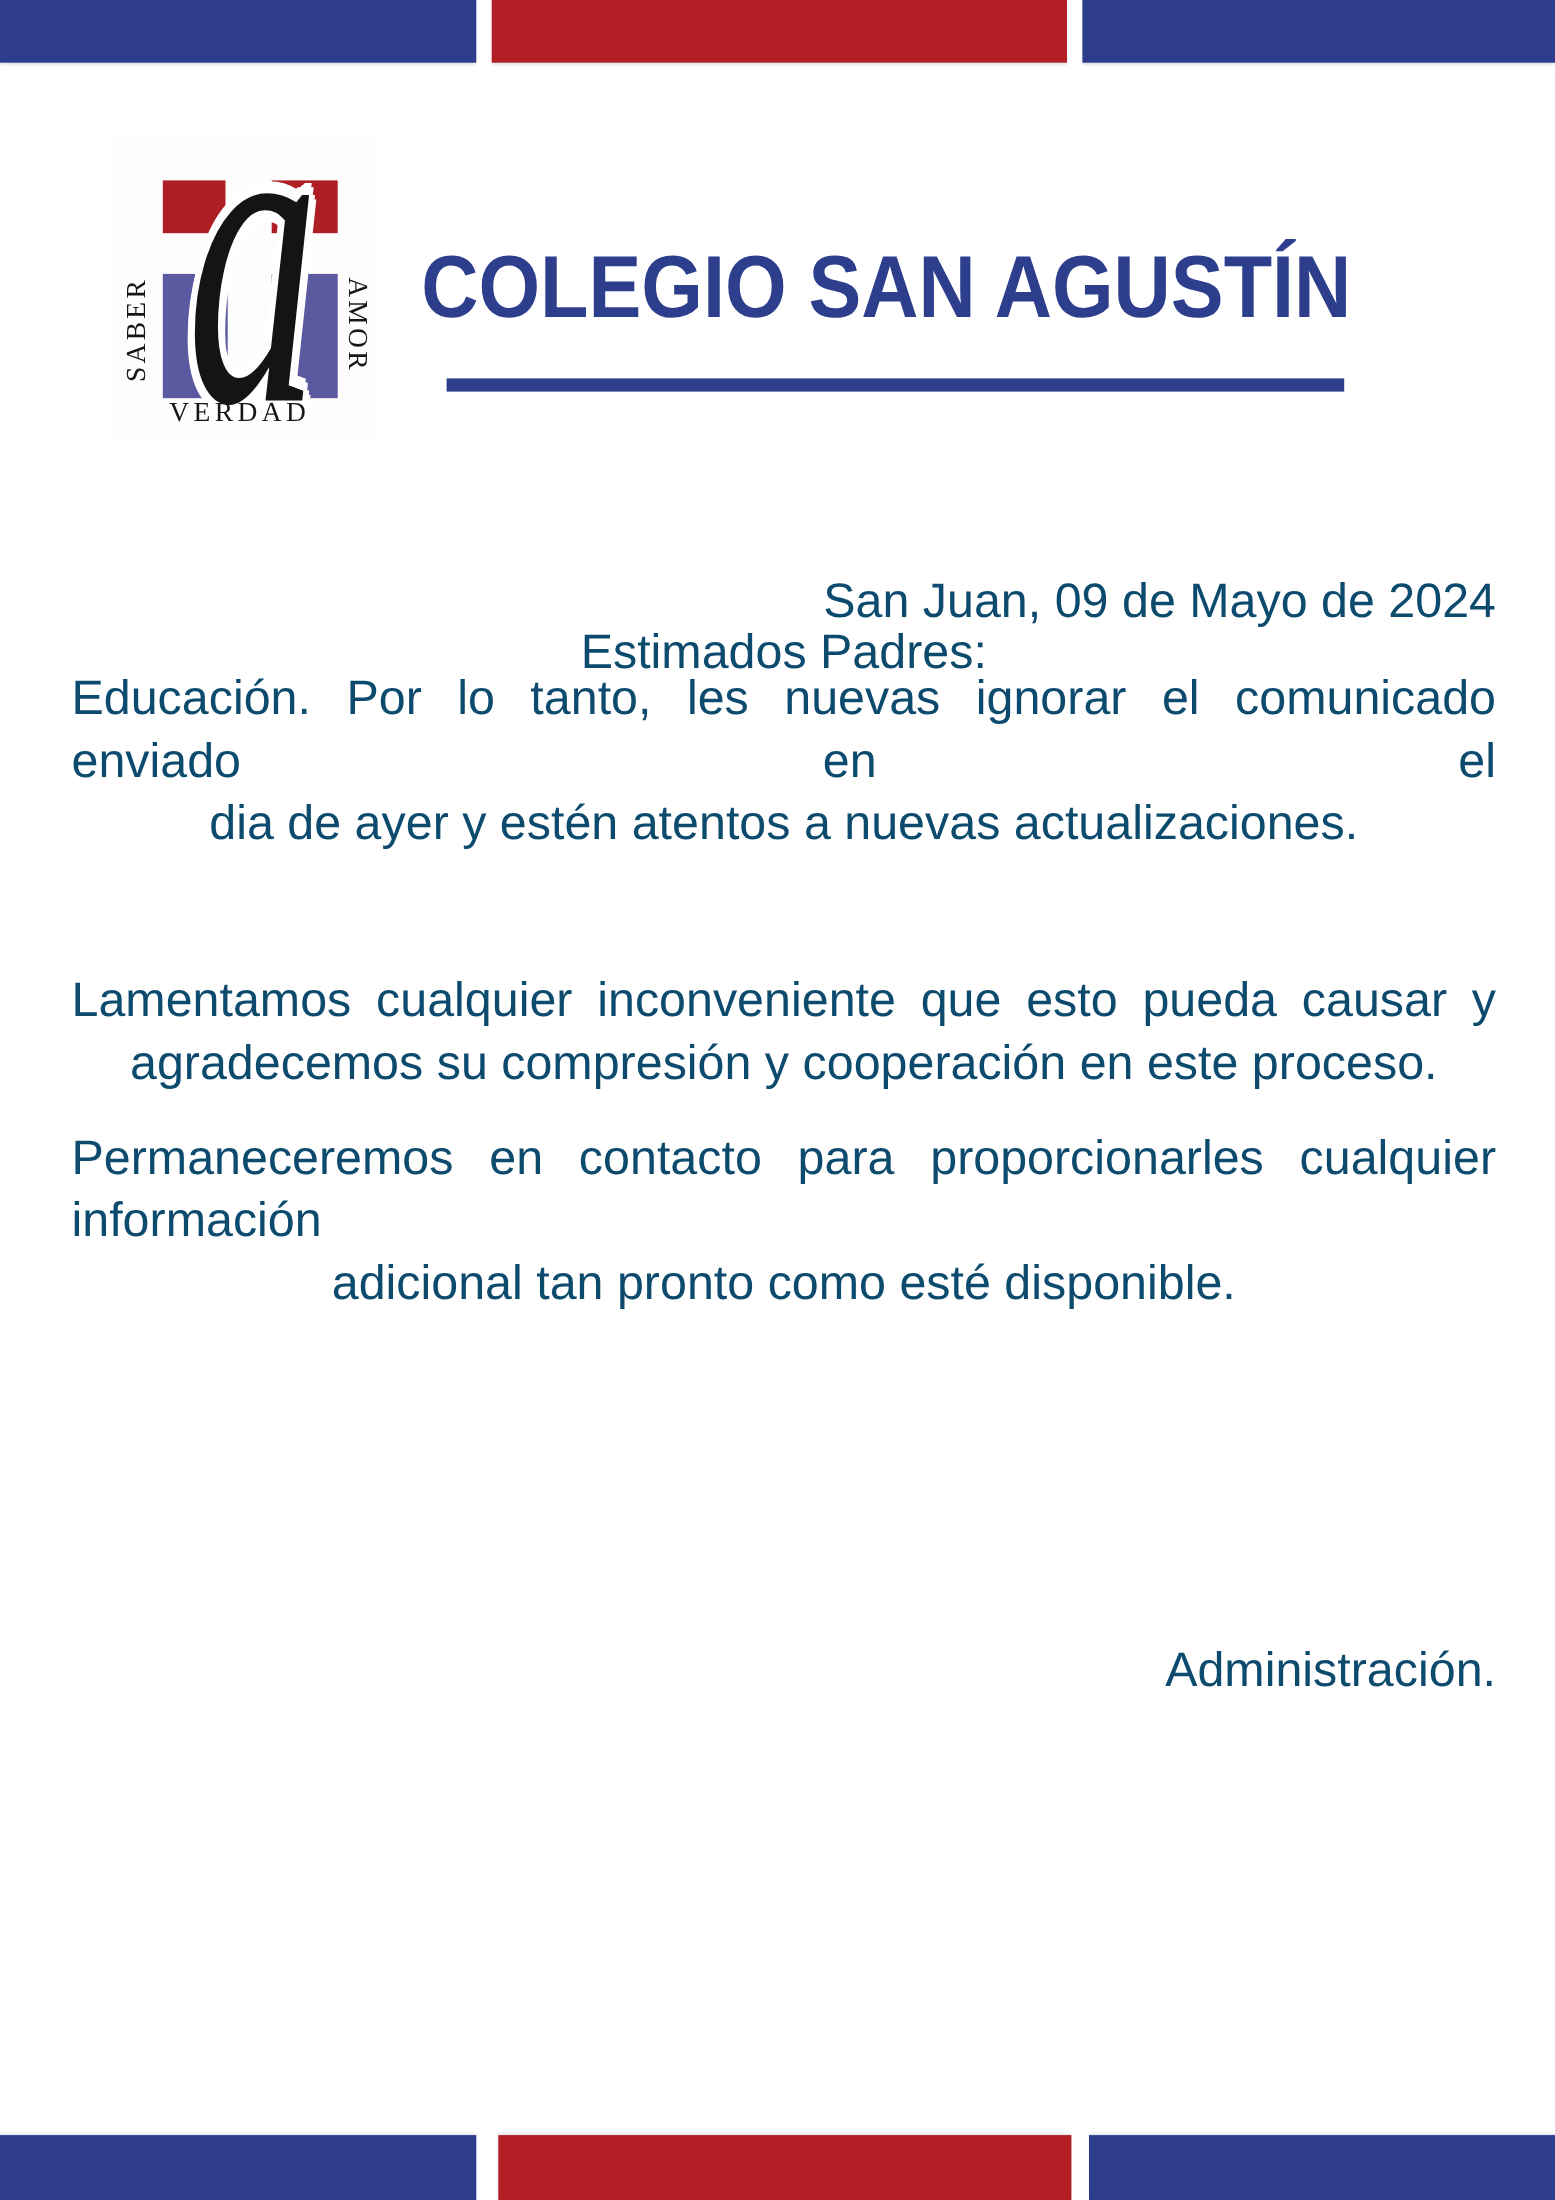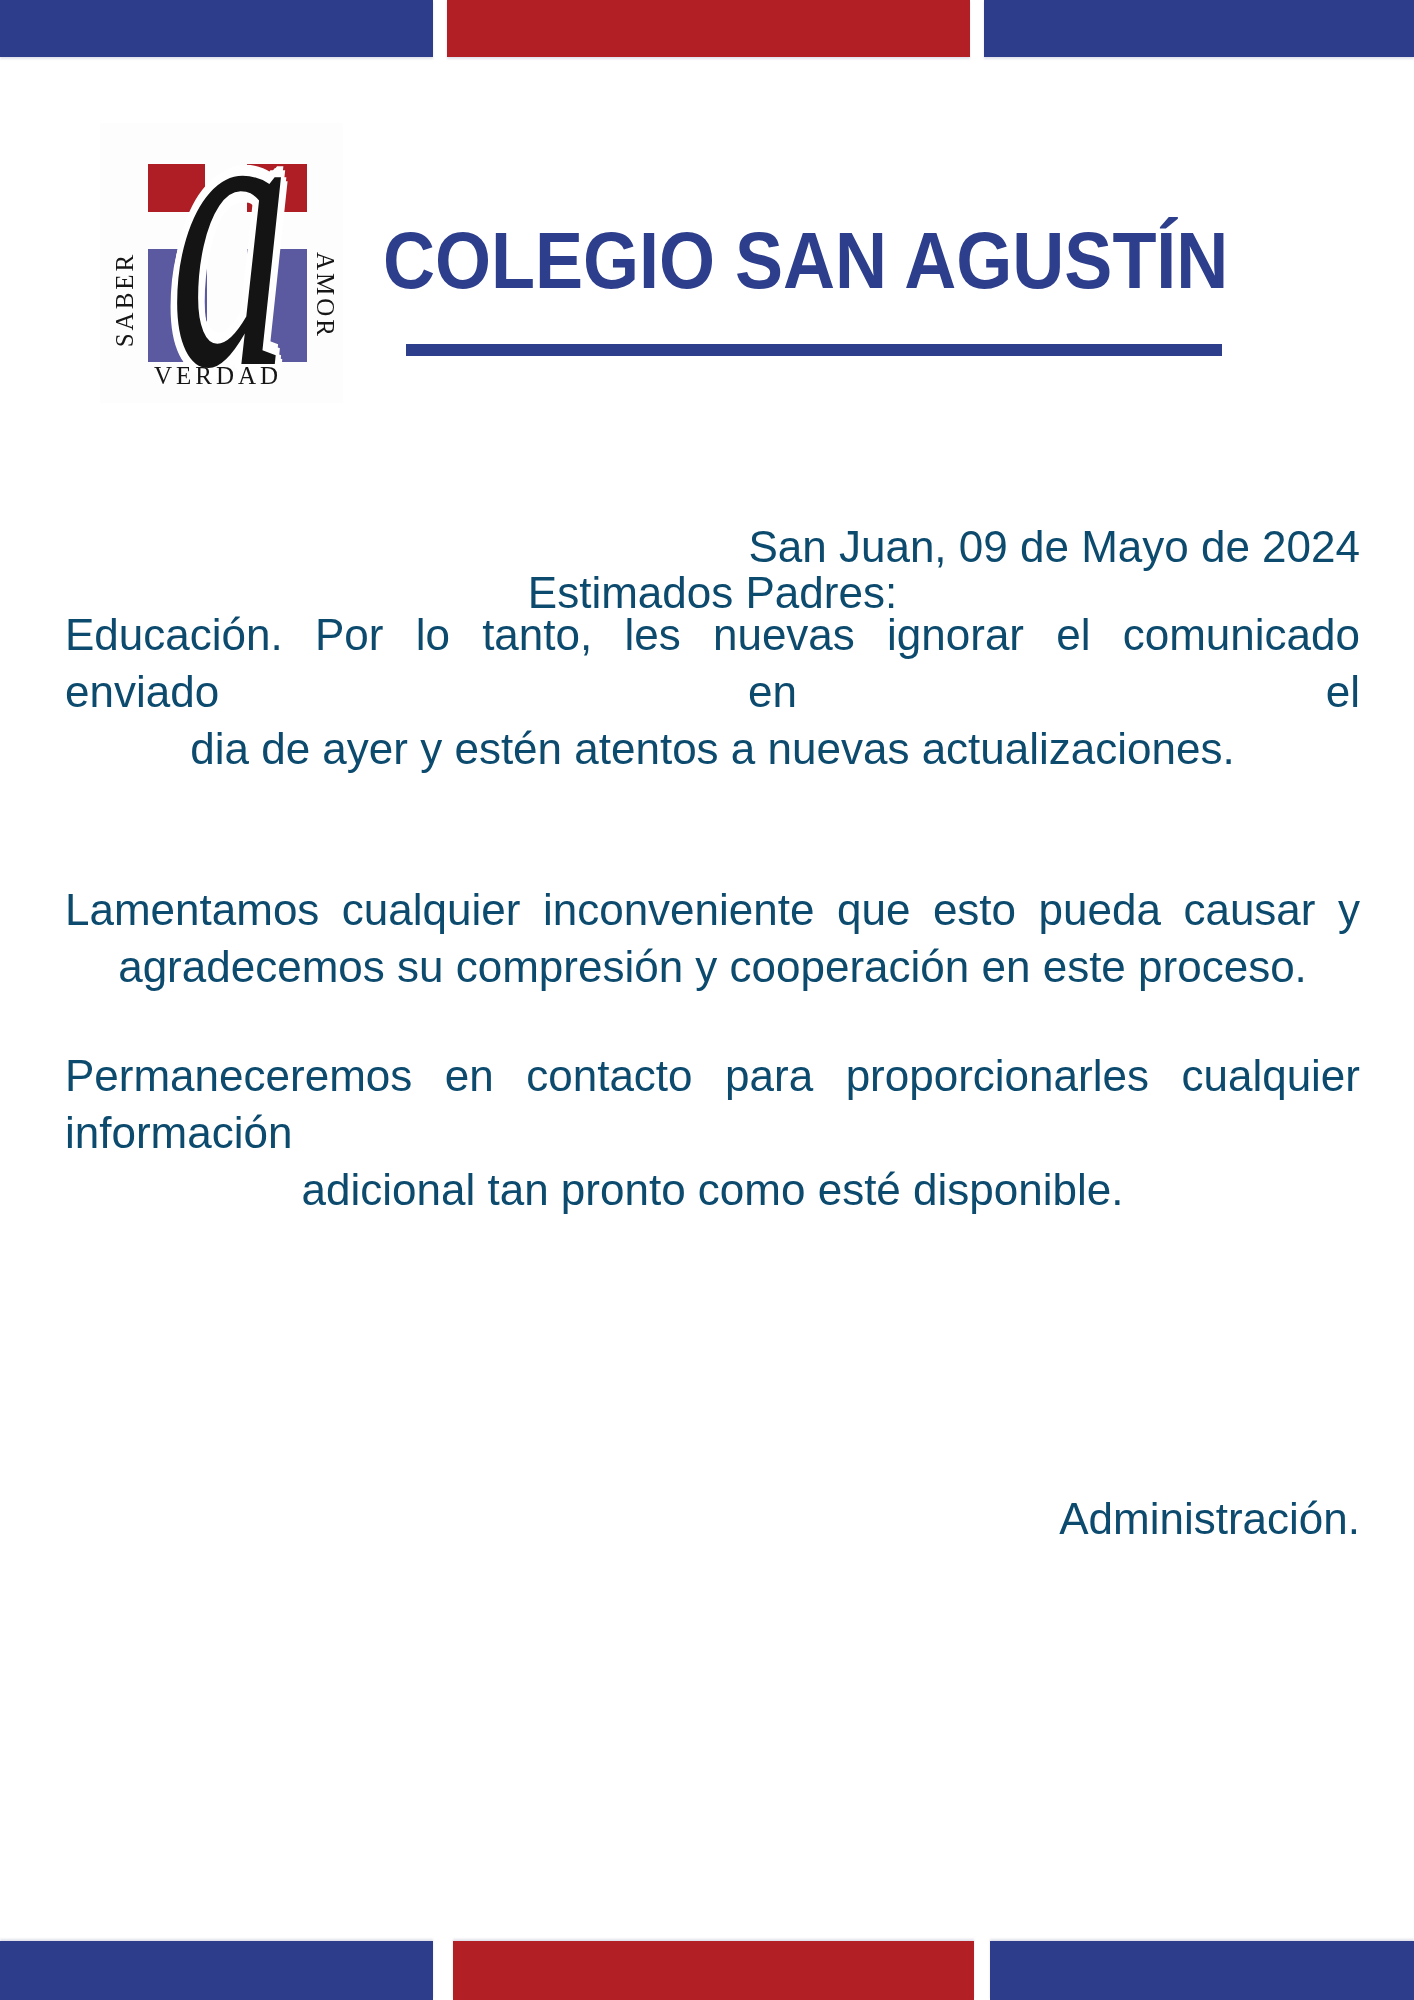--- a/index.html
+++ b/index.html
@@ -46,21 +46,21 @@
   .letter{position:absolute;left:65px;width:1295px;color:#0c4a6e;font-size:44px;}
   .line{line-height:57px;white-space:nowrap;}
   .jl{text-align:justify;text-align-last:justify;white-space:normal;}
   .ll{text-align:center;}
   .rl{text-align:right;}
   .indent{padding-left:395px;}
   .date{top:524px;line-height:45px;}
   .salutation{top:570px;line-height:45px;}
   .p1{top:606px;}
   .p2{top:881px;}
-  .p3{top:1047px;}
+  .p3{top:1024px;}
   .signature{top:1490px;}
   .bold{font-weight:700;}
 </style>
 </head>
 <body>
 
 <div class="page">
 
   <div class="bar top b1 c-blue" style="background: rgb(45, 61, 140);"></div>
   <div class="bar top b2 c-red" style="background: rgb(178, 31, 36);"></div>

